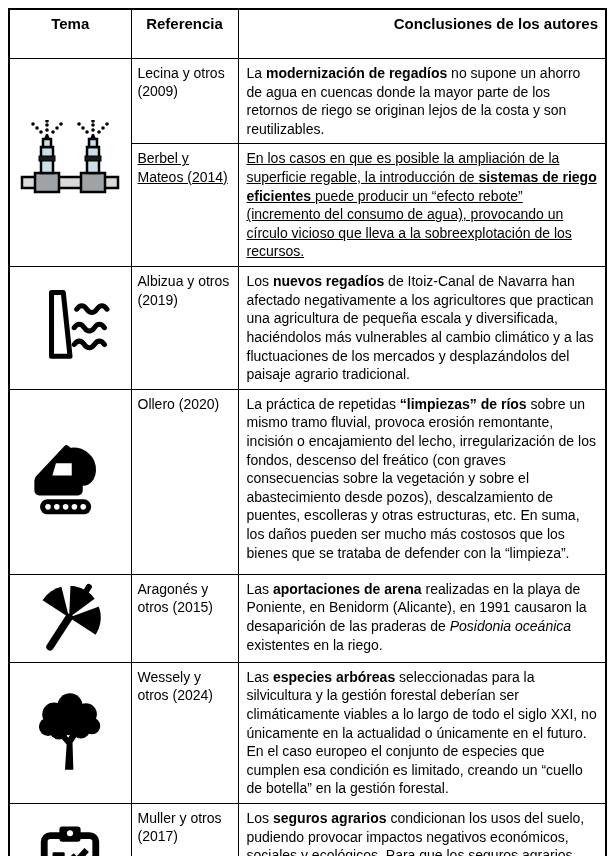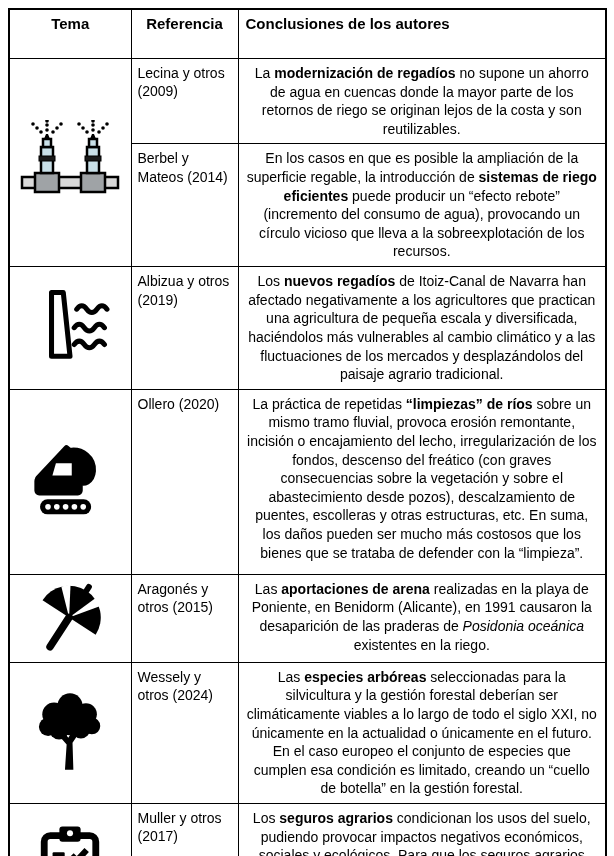--- a/index.html
+++ b/index.html
@@ -10,23 +10,23 @@
   table.summary{
     position:absolute;left:8px;top:8px;width:597px;
     border-collapse:collapse;table-layout:fixed;
     border:2.5px solid #000;
   }
   th,td{border:1.5px solid #000;vertical-align:top;}
   th{
     font-size:15px;font-weight:bold;padding:5px 7px;height:38px;
     text-align:center;
   }
-  th.h-con{text-align:left;}
+  th.h-con{text-align:right;}
   td.ref{font-size:14px;line-height:1.32;padding:5px 6px;}
-  td.con{font-size:14px;line-height:1.33;padding:5px 8px;text-align:center;}
+  td.con{font-size:14px;line-height:1.33;padding:5px 8px;text-align:left;}
   td.tema{vertical-align:middle;text-align:center;}
   td.con b{font-weight:bold;}
   td.con i{font-style:italic;}
   .icon{display:inline-block;line-height:0;}
   .icon svg{display:block;margin:0 auto;}
 </style>
 </head>
 <body>
 
 <table class="summary">
@@ -71,21 +71,21 @@
               <circle cx="73" cy="10" r="1.8" fill="#000"></circle>
               <circle cx="73" cy="5" r="1.8" fill="#000"></circle>
               <circle cx="73" cy="1" r="1.8" fill="#000"></circle>
               <circle cx="79" cy="12" r="1.8" fill="#000"></circle>
               <circle cx="83" cy="8" r="1.8" fill="#000"></circle>
               <circle cx="87" cy="4" r="1.8" fill="#000"></circle>
             </svg></span></td>
         <td class="ref">Lecina y otros (2009)</td>
         <td class="con"><span>La </span><b>modernización de regadíos</b><span> no supone un ahorro de agua en cuencas donde la mayor parte de los retornos de riego se originan lejos de la costa y son reutilizables.</span></td>
       </tr>
-      <tr style="height: 115px;">
+      <tr style="height: 115px; text-decoration: underline;">
         <td class="ref">Berbel y Mateos (2014)</td>
         <td class="con"><span>En los casos en que es posible la ampliación de la superficie regable, la introducción de </span><b>sistemas de riego eficientes</b><span> puede producir un “efecto rebote” (incremento del consumo de agua), provocando un círculo vicioso que lleva a la sobreexplotación de los recursos.</span></td>
       </tr>
       <tr style="height: 117px; margin-left: 44px;">
         <td class="tema" rowspan="1"><span class="icon"><svg width="84" height="84" viewBox="0 0 100 100">
               <g fill="none" stroke="#000" stroke-width="6" stroke-linecap="round" stroke-linejoin="round">
                 <polygon points="28,10 42,10 50,86 28,86" fill="#fff"></polygon>
                 <path d="M58,30 q6,-8 12,0 t12,0 t12,0"></path>
                 <path d="M55,52 q6,-8 12,0 t12,0 t12,0"></path>
                 <path d="M55,72 q6,-8 12,0 t12,0 t12,0"></path>

